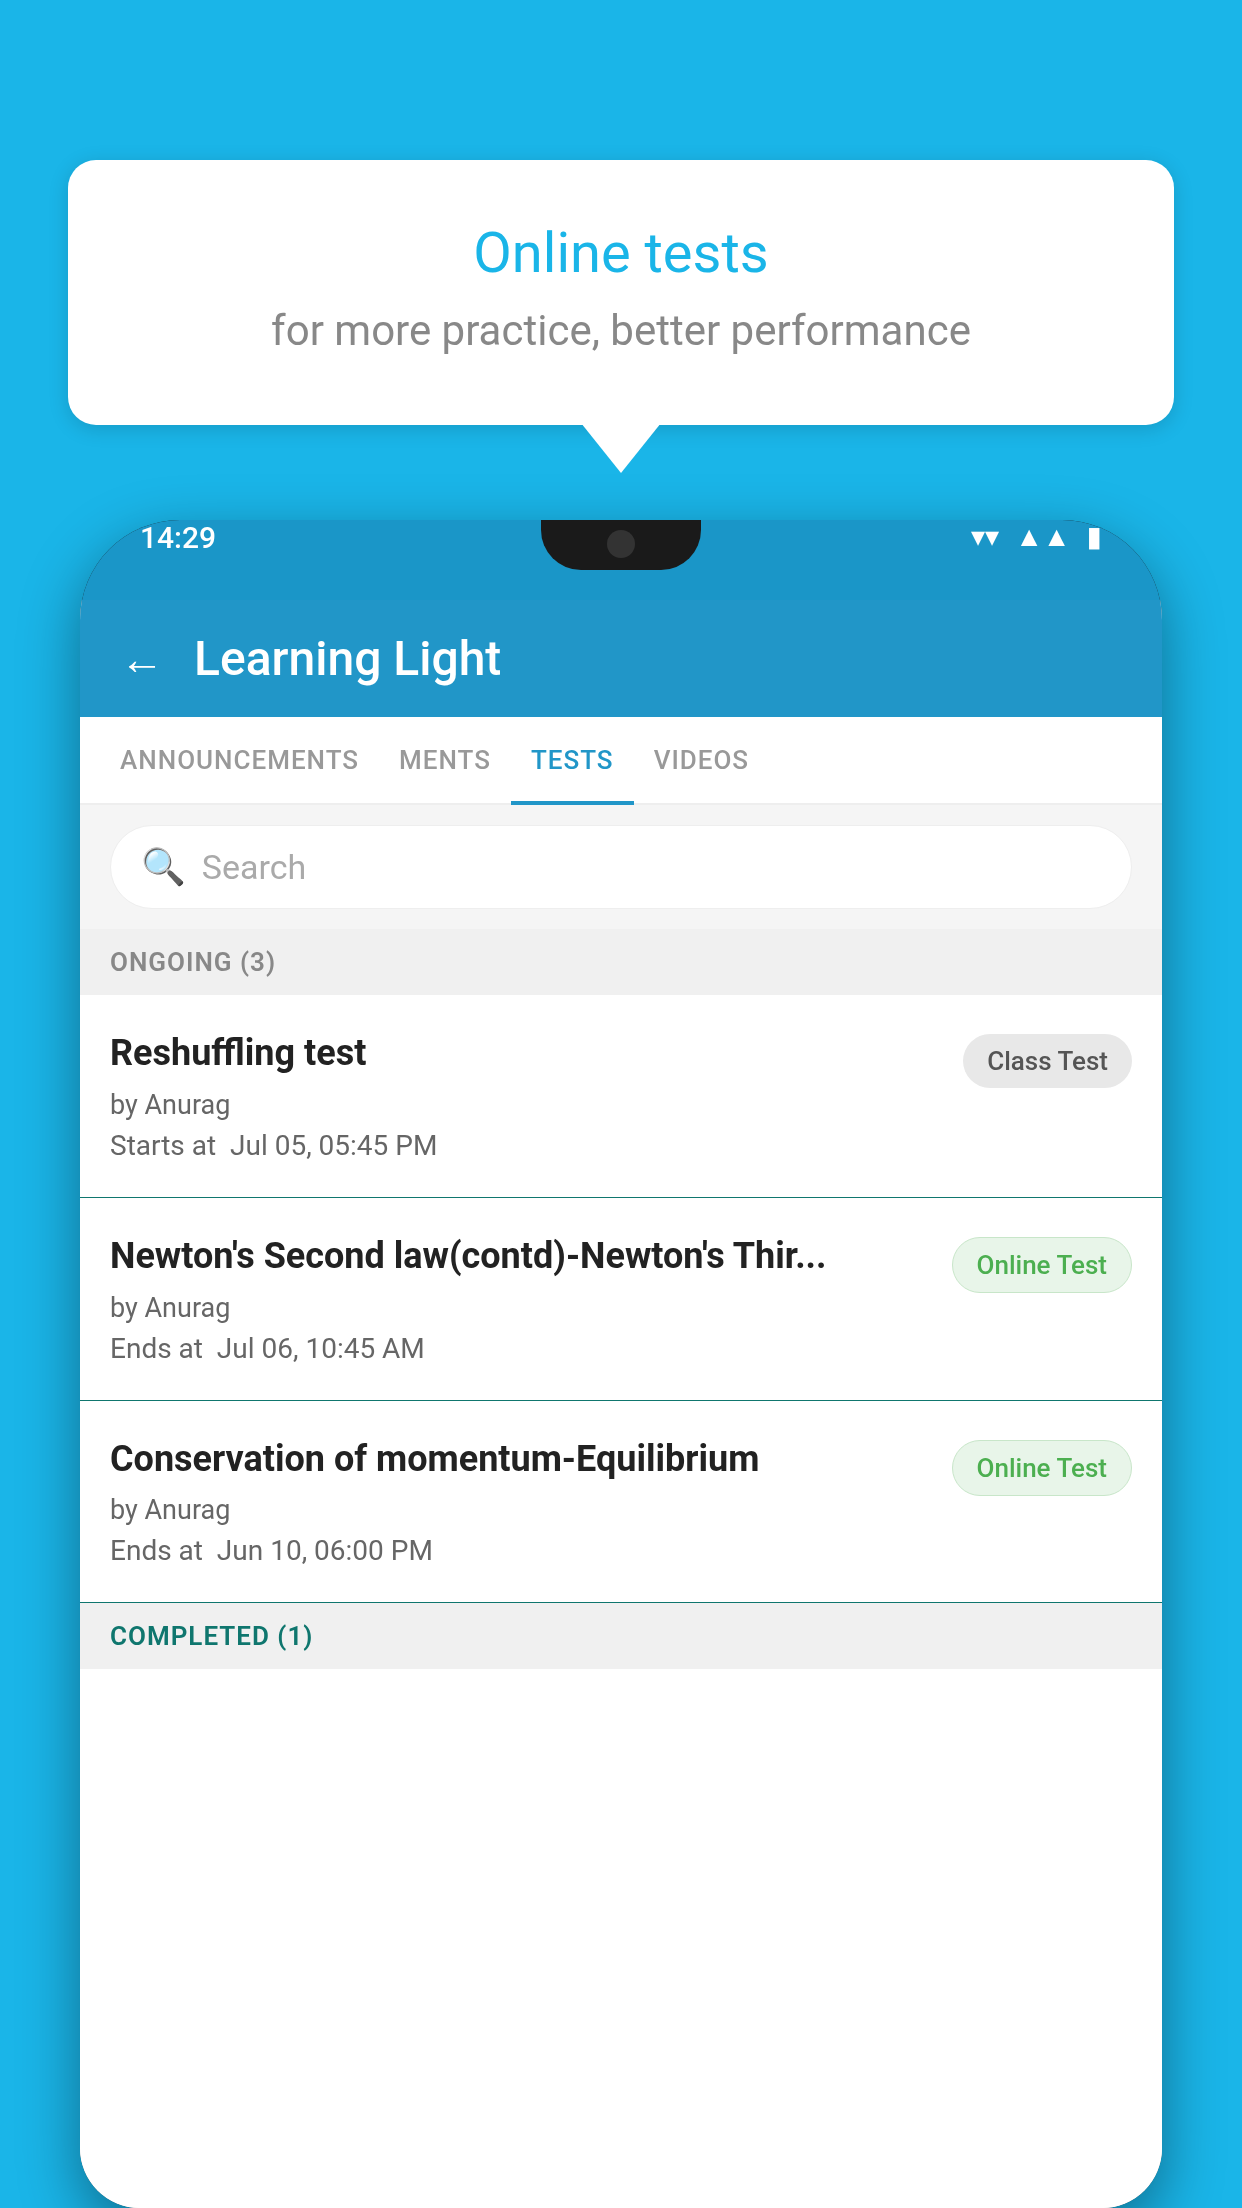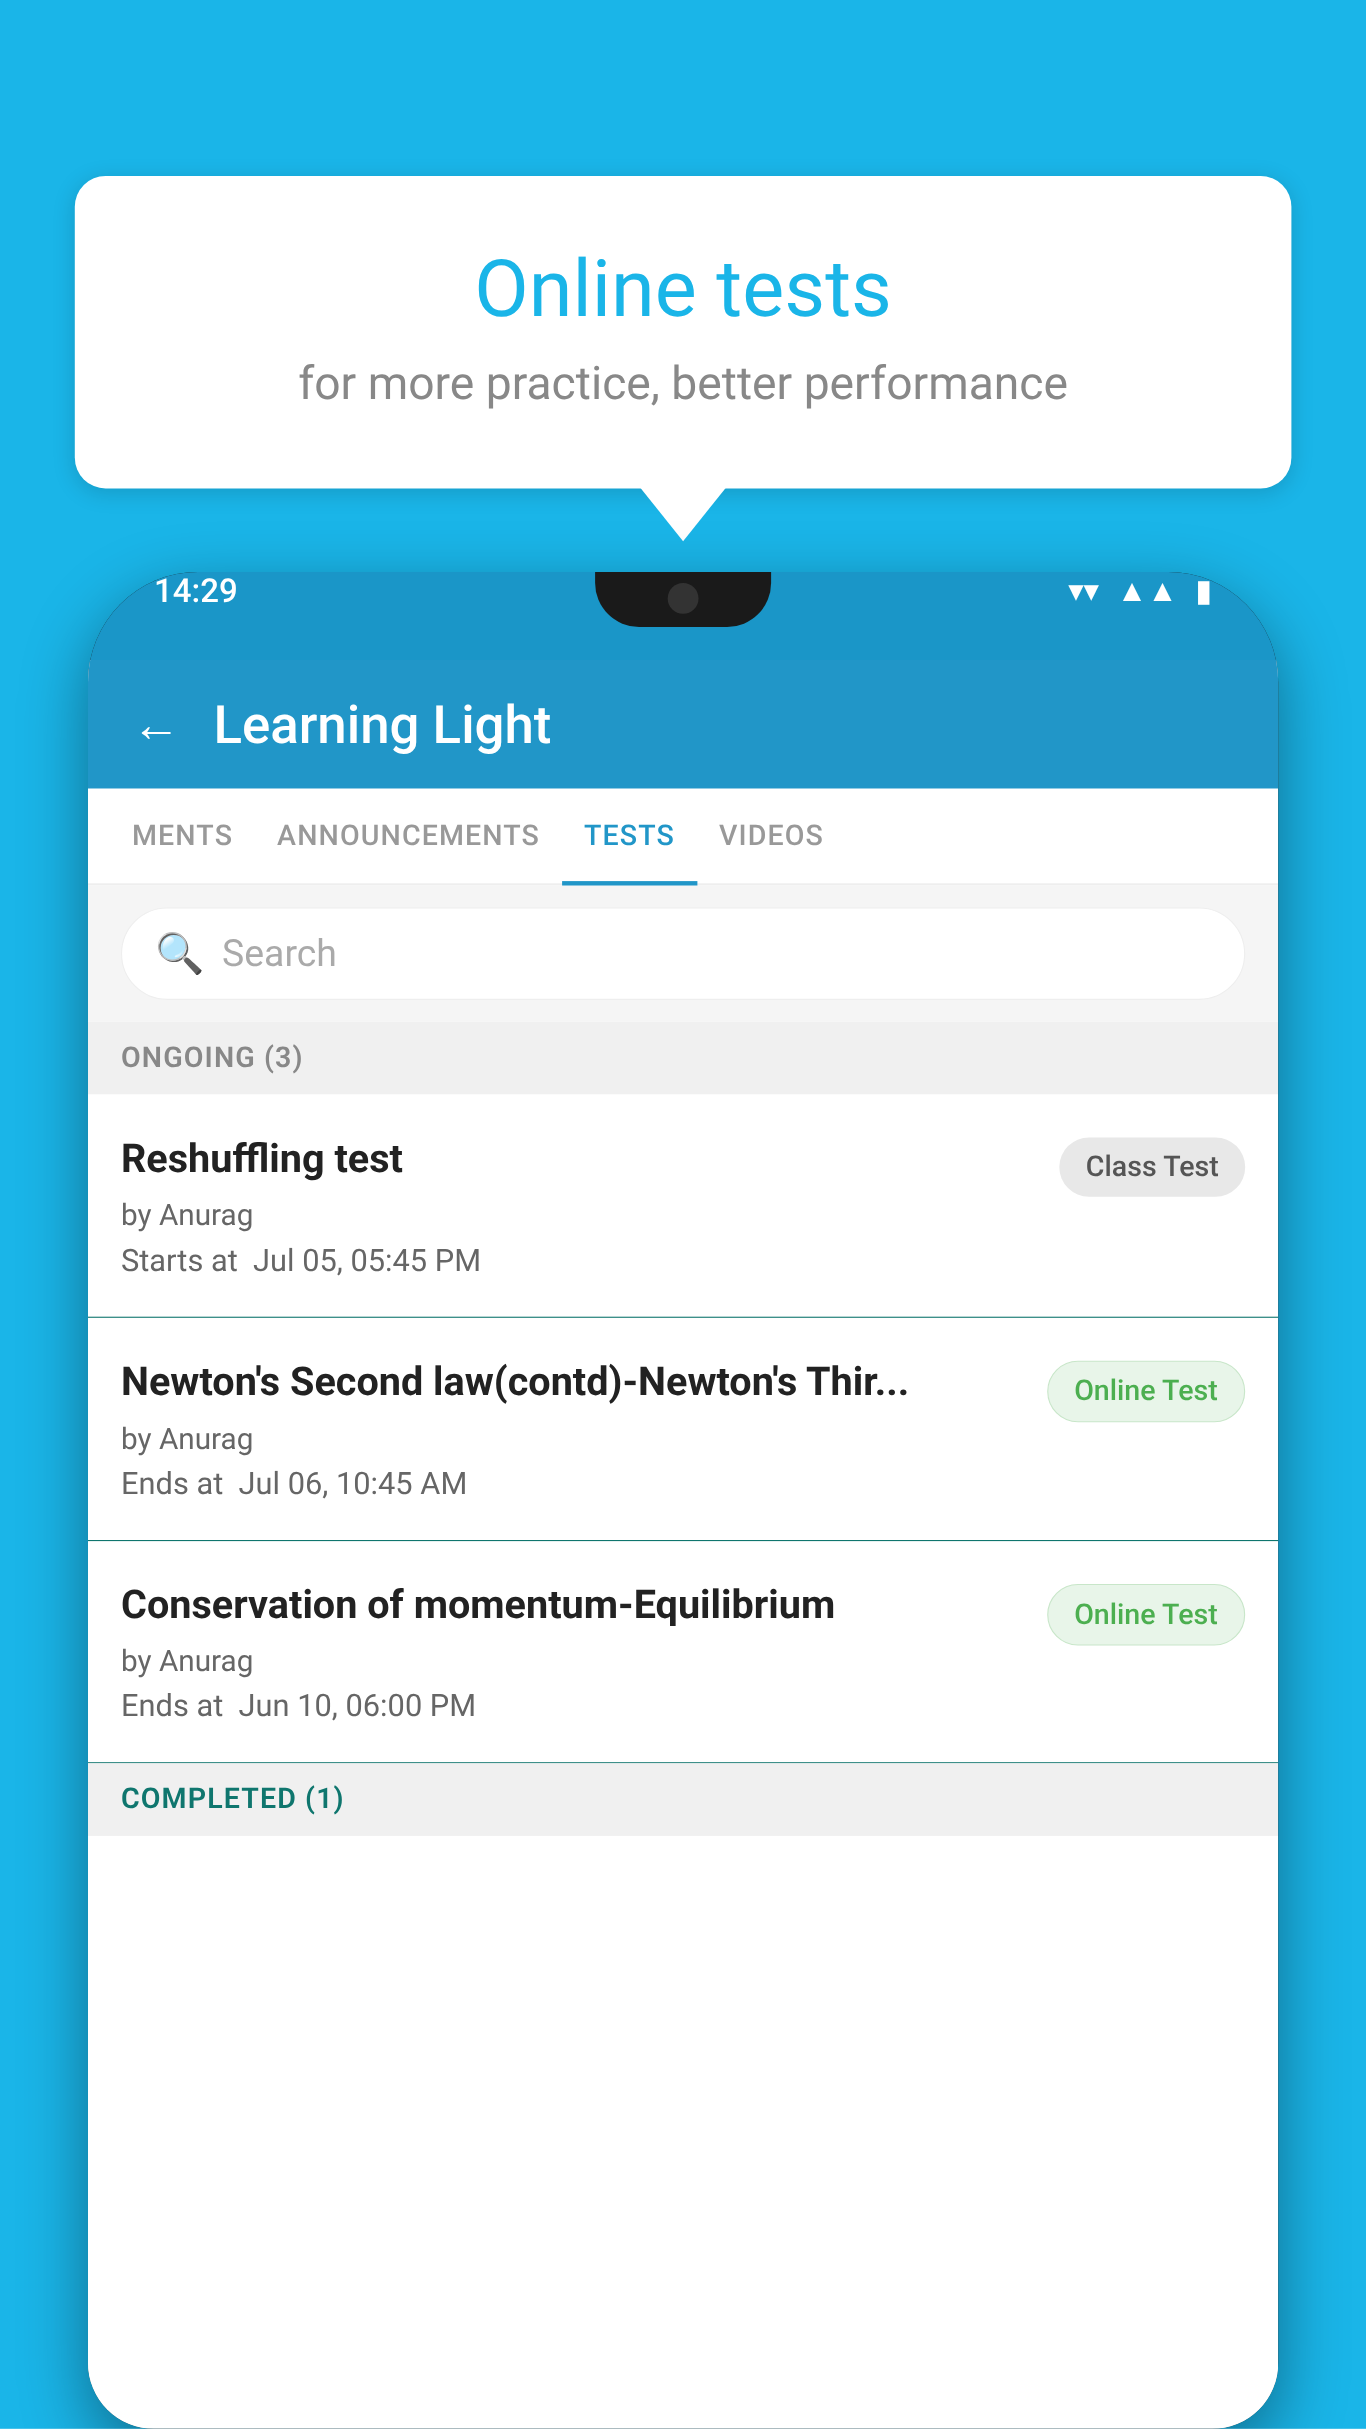--- a/index.html
+++ b/index.html
@@ -33,21 +33,21 @@
       left: 50%;
       transform: translateX(-50%);
       width: 0;
       height: 0;
       border-left: 40px solid transparent;
       border-right: 40px solid transparent;
       border-top: 50px solid white;
     }
 
     .bubble-title {
-      font-size: 72px;
+      font-size: 56px;
       color: #1ab5e8;
       font-weight: 400;
       margin-bottom: 20px;
     }
 
     .bubble-subtitle {
       font-size: 42px;
       color: #888;
       font-weight: 400;
     }
@@ -306,22 +306,22 @@
   </div>
 
   <div class="phone-screen">
 
     <div class="app-header">
       <span class="back-arrow">←</span>
       <span class="app-title">Learning Light</span>
     </div>
 
     <div class="tabs-bar">
+      <div class="tab-item">ANNOUNCEMENTS</div>
       <div class="tab-item">MENTS</div>
-      <div class="tab-item">ANNOUNCEMENTS</div>
       <div class="tab-item active">TESTS</div>
       <div class="tab-item">VIDEOS</div>
     </div>
 
     <div class="search-container">
       <div class="search-bar">
         <span class="search-icon-svg">🔍</span>
         <span class="search-text">Search</span>
       </div>
     </div>

